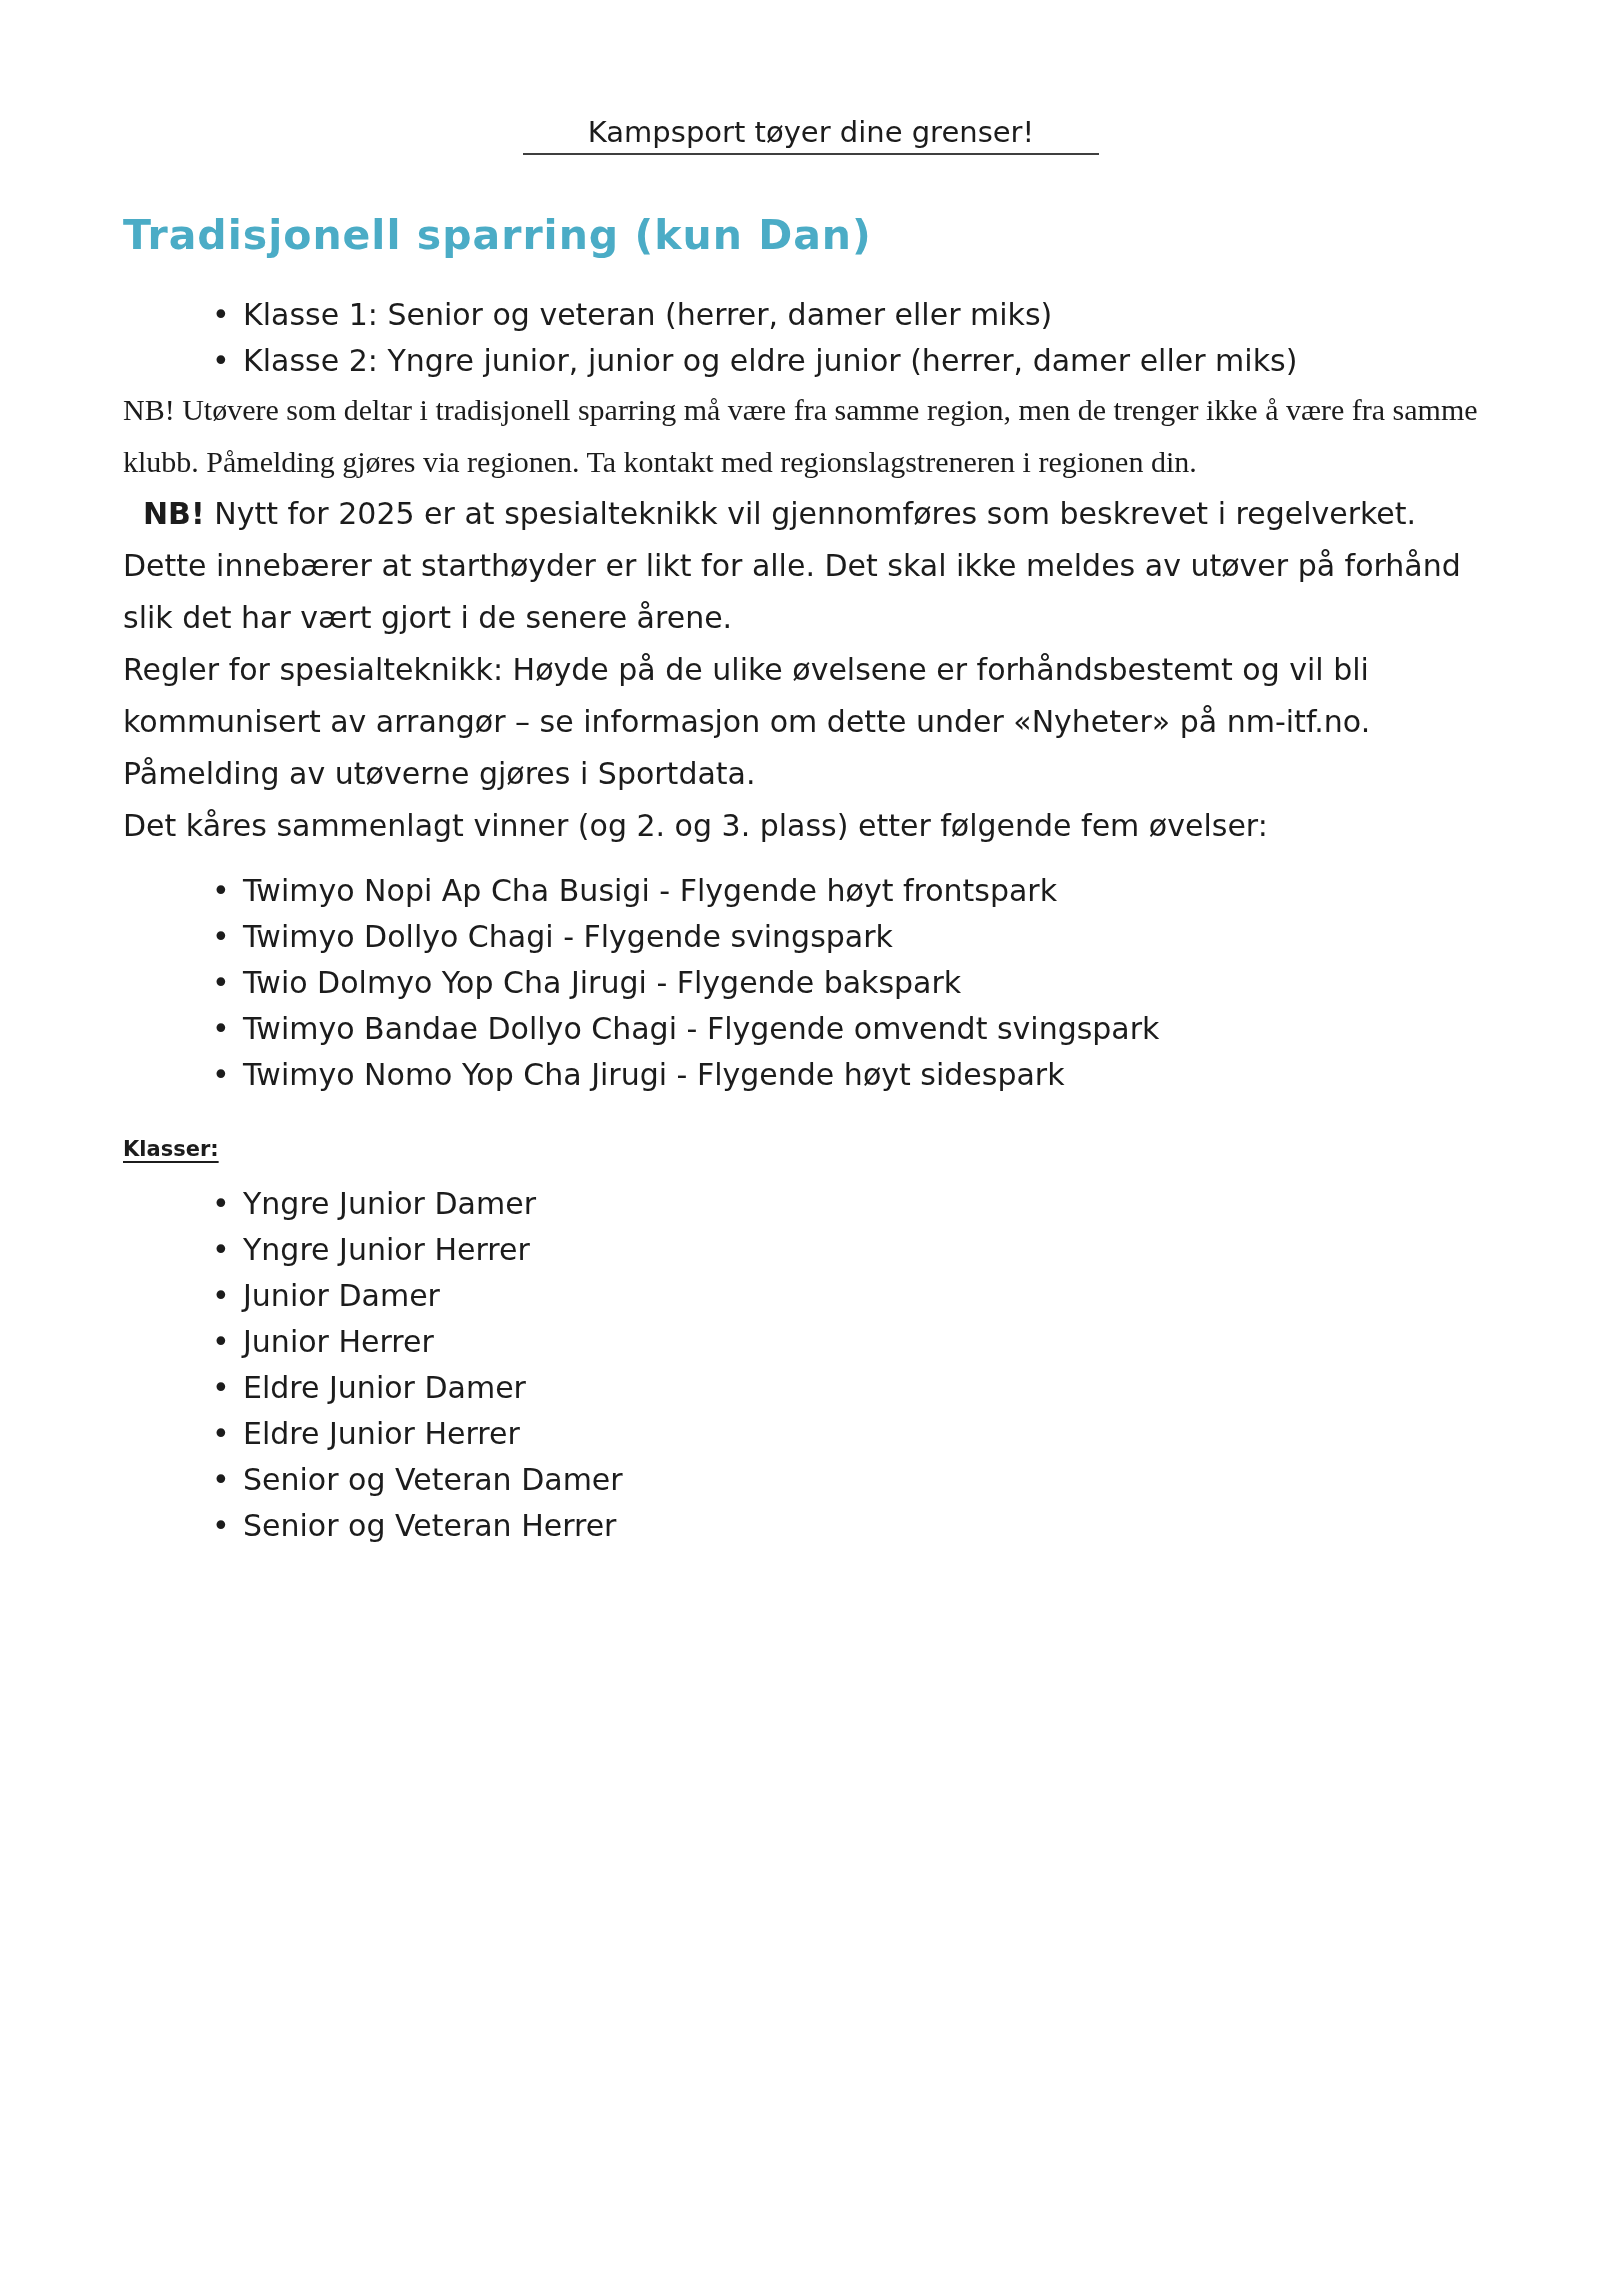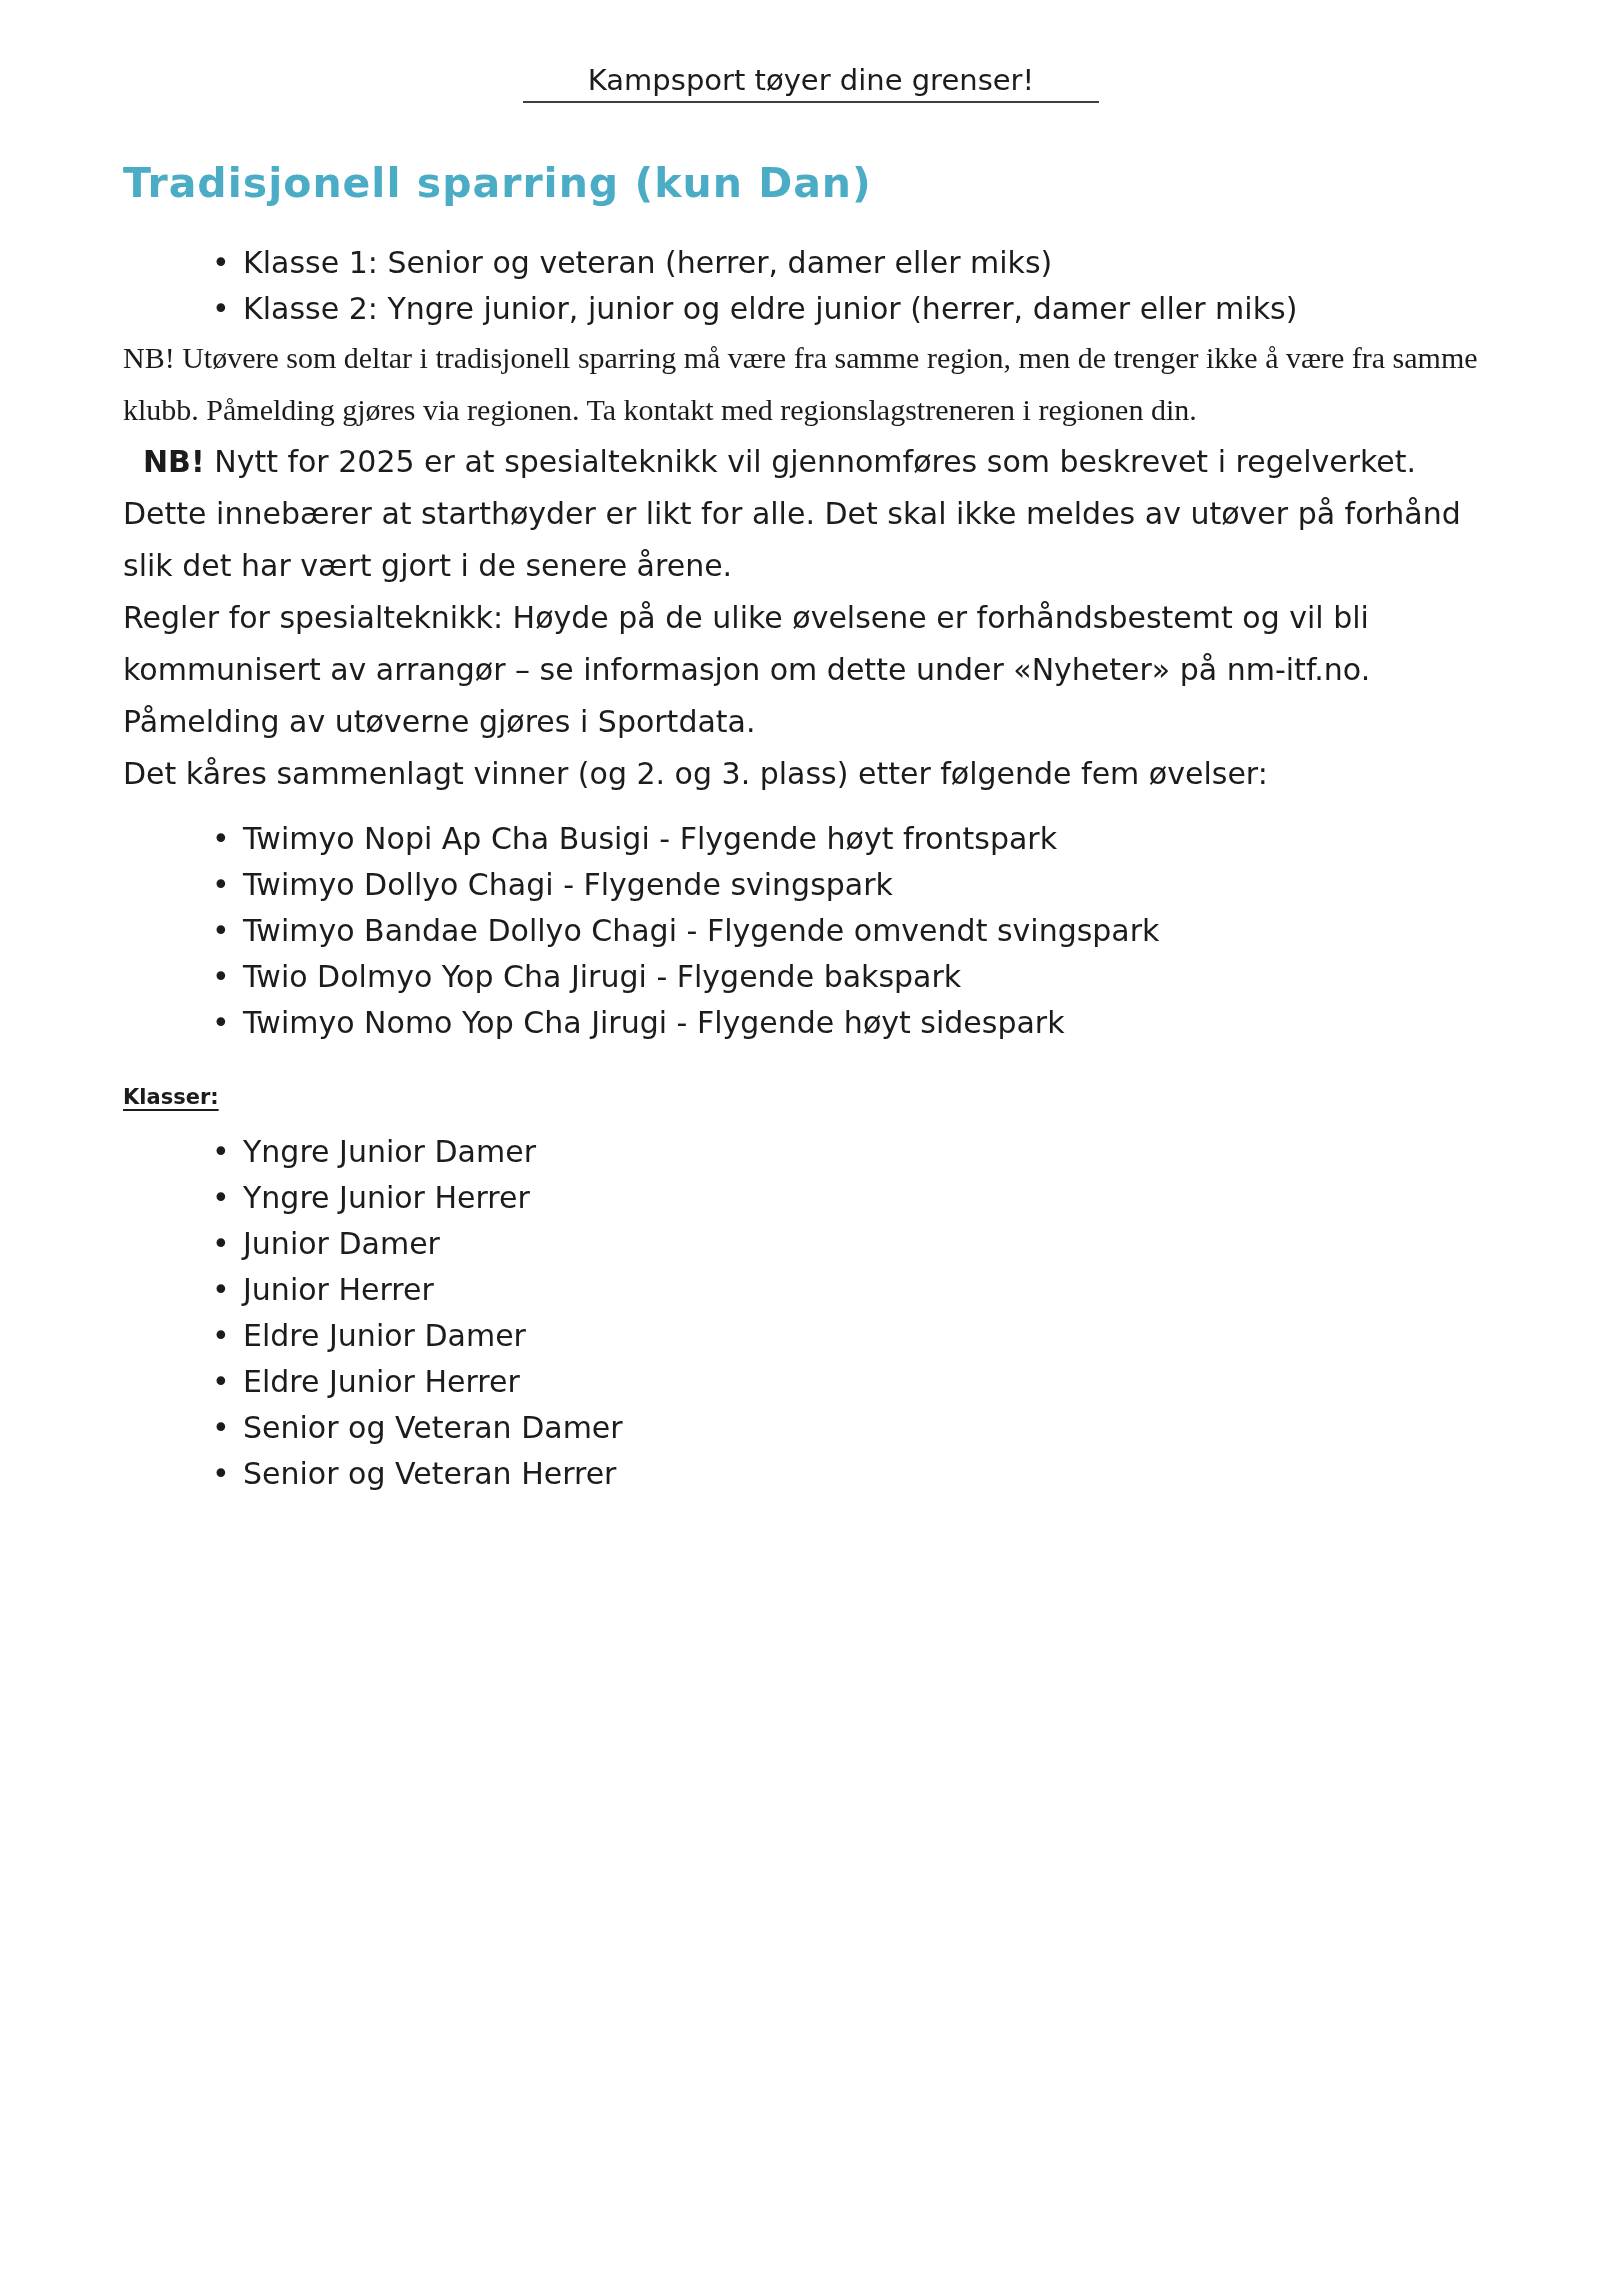--- a/index.html
+++ b/index.html
@@ -14,21 +14,21 @@
     margin: 0 auto;
     background: #ffffff;
     box-sizing: border-box;
     padding: 0 123px;
     font-family: "DejaVu Sans", "Liberation Sans", sans-serif;
     color: #1c1c1c;
     overflow: hidden;
   }
   
   .doc-header {
-    padding-top: 64px;
+    padding-top: 116px;
     text-align: center;
   }
   .doc-header-text {
     font-size: 29px;
     line-height: 33px;
     color: #1c1c1c;
   }
   .doc-header-rule {
     width: 576px;
     height: 0;
@@ -108,22 +108,22 @@
 
   <p class="body-para mt-para-lg"><strong class="nb">NB!</strong><span> Nytt for 2025 er at spesialteknikk vil gjennomføres som beskrevet i regelverket. Dette innebærer at starthøyder er likt for alle. Det skal ikke meldes av utøver på forhånd slik det har vært gjort i de senere årene.</span></p>
 
   <p class="body-para mt-para-xl">Regler for spesialteknikk: Høyde på de ulike øvelsene er forhåndsbestemt og vil bli kommunisert av arrangør – se informasjon om dette under «Nyheter» på nm-itf.no. Påmelding av utøverne gjøres i Sportdata.</p>
 
   <p class="body-para mt-para-xl">Det kåres sammenlagt vinner (og 2. og 3. plass) etter følgende fem øvelser:</p>
 
   <ul class="bullet-list tight">
     <li>Twimyo Nopi Ap Cha Busigi - Flygende høyt frontspark</li>
     <li>Twimyo Dollyo Chagi - Flygende svingspark</li>
+    <li>Twio Dolmyo Yop Cha Jirugi - Flygende bakspark</li>
     <li>Twimyo Bandae Dollyo Chagi - Flygende omvendt svingspark</li>
-    <li>Twio Dolmyo Yop Cha Jirugi - Flygende bakspark</li>
     <li>Twimyo Nomo Yop Cha Jirugi - Flygende høyt sidespark</li>
   </ul>
 
   <p class="klasser-label">Klasser:</p>
 
   <ul class="bullet-list klasser-list">
     <li>Yngre Junior Damer</li>
     <li>Yngre Junior Herrer</li>
     <li>Junior Damer</li>
     <li>Junior Herrer</li>

